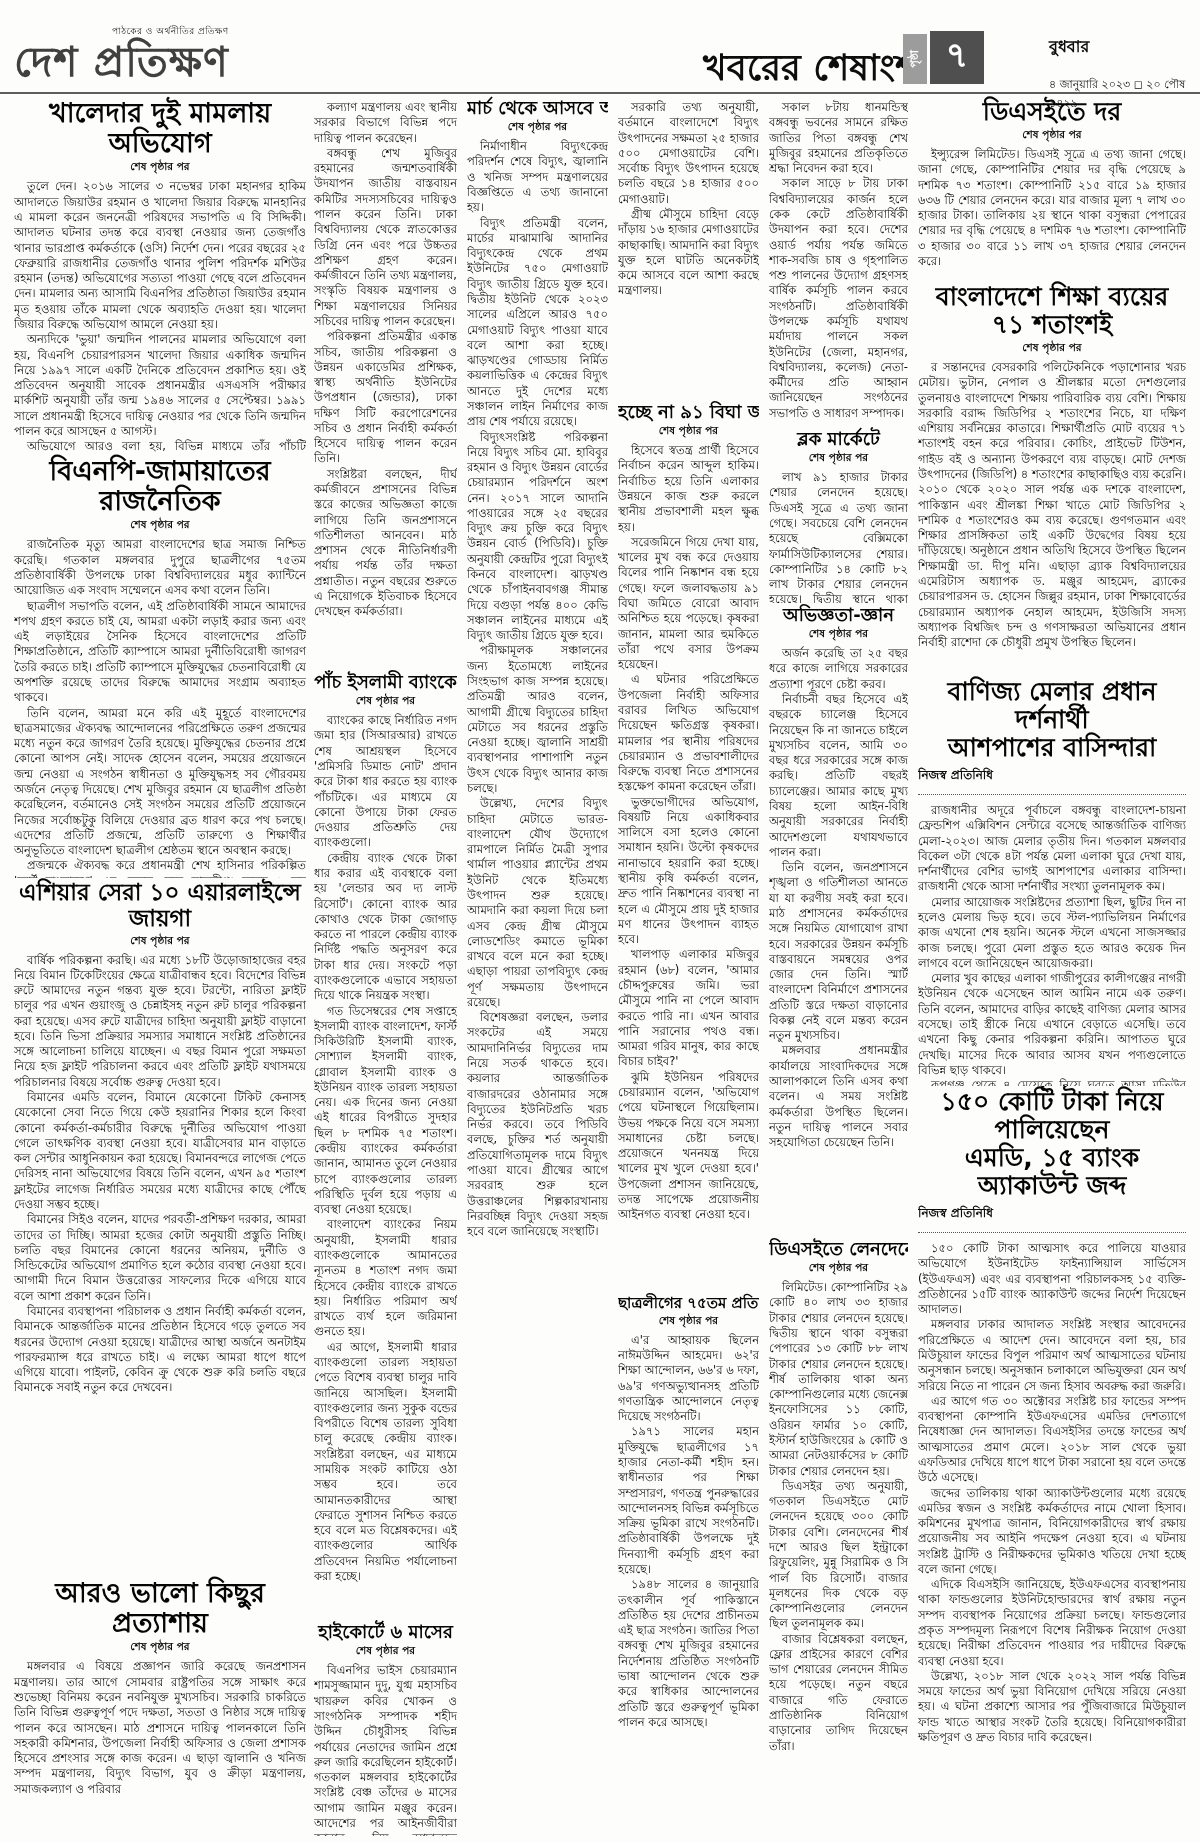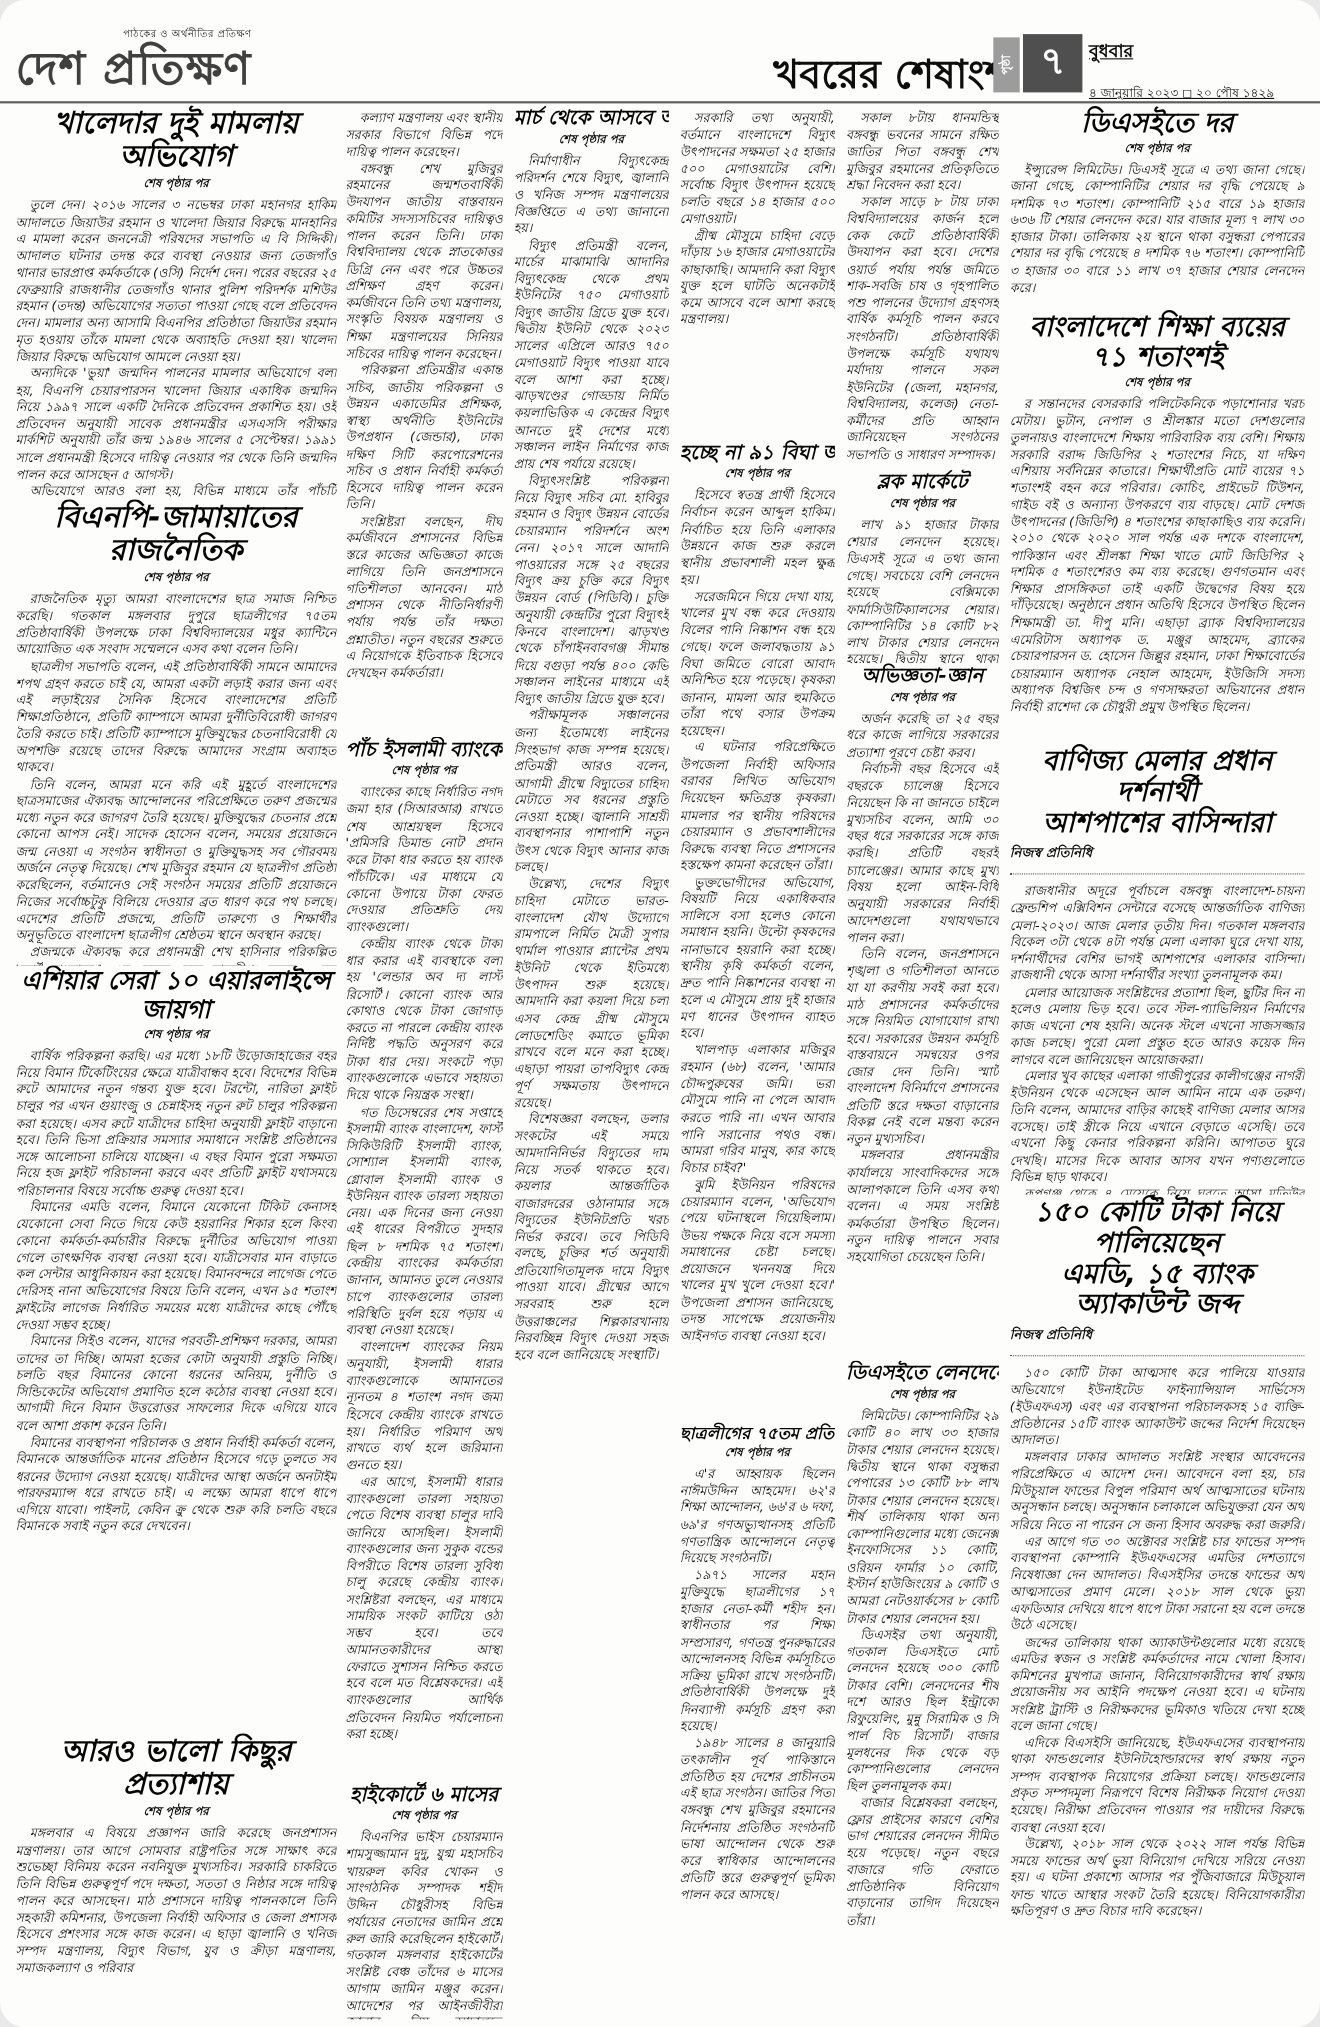--- a/index.html
+++ b/index.html
@@ -1,32 +1,32 @@
 <!DOCTYPE html>
 <html><head>
 <meta charset="utf-8">
 <style>
   html,body{margin:0;padding:0;background:#e9e9e9;}
   .page{position:relative;width:1200px;height:1843px;background:#fdfdfc;color:#0d0d0d;
-        font-family:"DejaVu Sans","Liberation Sans",sans-serif;overflow:hidden;margin:0 auto;border-radius:23px;}
+        font-family:"DejaVu Sans","Liberation Sans",sans-serif;overflow:hidden;margin:0 auto;}
   
   .hdr{position:absolute;left:0;top:0;width:1200px;height:92px;border-bottom:2px solid #5e5e5e;background:#fdfdfc;}
   .mast-slogan{position:absolute;left:112px;top:24px;font-size:9px;color:#222;letter-spacing:.5px;}
   .mast-title{position:absolute;left:14px;top:30px;font-size:41px;font-weight:bold;letter-spacing:1px;color:#404040;}
   .sec-title{position:absolute;left:703px;top:40px;font-size:36px;font-weight:bold;}
   .pg-label-box{position:absolute;left:903px;top:34px;width:24px;height:50px;background:#9c9c9c;color:#fff;
         display:flex;align-items:center;justify-content:center;}
   .pg-label-box span{writing-mode:vertical-rl;transform:rotate(180deg);font-size:11px;font-weight:bold;}
   .pg-num-box{position:absolute;left:930px;top:31px;width:54px;height:53px;background:#4f4f4f;color:#fff;
         display:flex;align-items:center;justify-content:center;font-size:35px;font-weight:bold;}
-  .date-wrap{position:absolute;left:990px;top:37px;text-decoration:underline;}
+  .date-wrap{position:absolute;left:1049px;top:37px;}
   .date-day{font-weight:bold;font-size:16px;line-height:1.2;}
   .date-line{font-size:11px;color:#111;margin-top:20px;}
   
-  .col{position:absolute;top:96px;height:1740px;overflow:hidden;font-style:italic;}
+  .col{position:absolute;top:96px;height:1740px;overflow:hidden;}
   .article{overflow:hidden;}
   .hl{font-weight:bold;text-align:center;margin:2px 0 0;line-height:1.12;color:#050505;}
   .hl-xl{font-size:27px;}
   .hl-lg{font-size:23px;}
   .hl-md{font-size:18px;white-space:nowrap;}
   .hl-sm{font-size:15px;white-space:nowrap;}
   .hl-c6{font-size:25px;}
   .kicker{text-align:center;font-weight:bold;font-size:10.5px;margin:1px 0 3px;}
   .byline{font-weight:bold;font-size:12px;margin:4px 0 8px;border-bottom:1px dotted #555;padding-bottom:8px;}
   .body p{margin:0;text-align:justify;font-size:11.5px;line-height:1.33;text-indent:13px;

